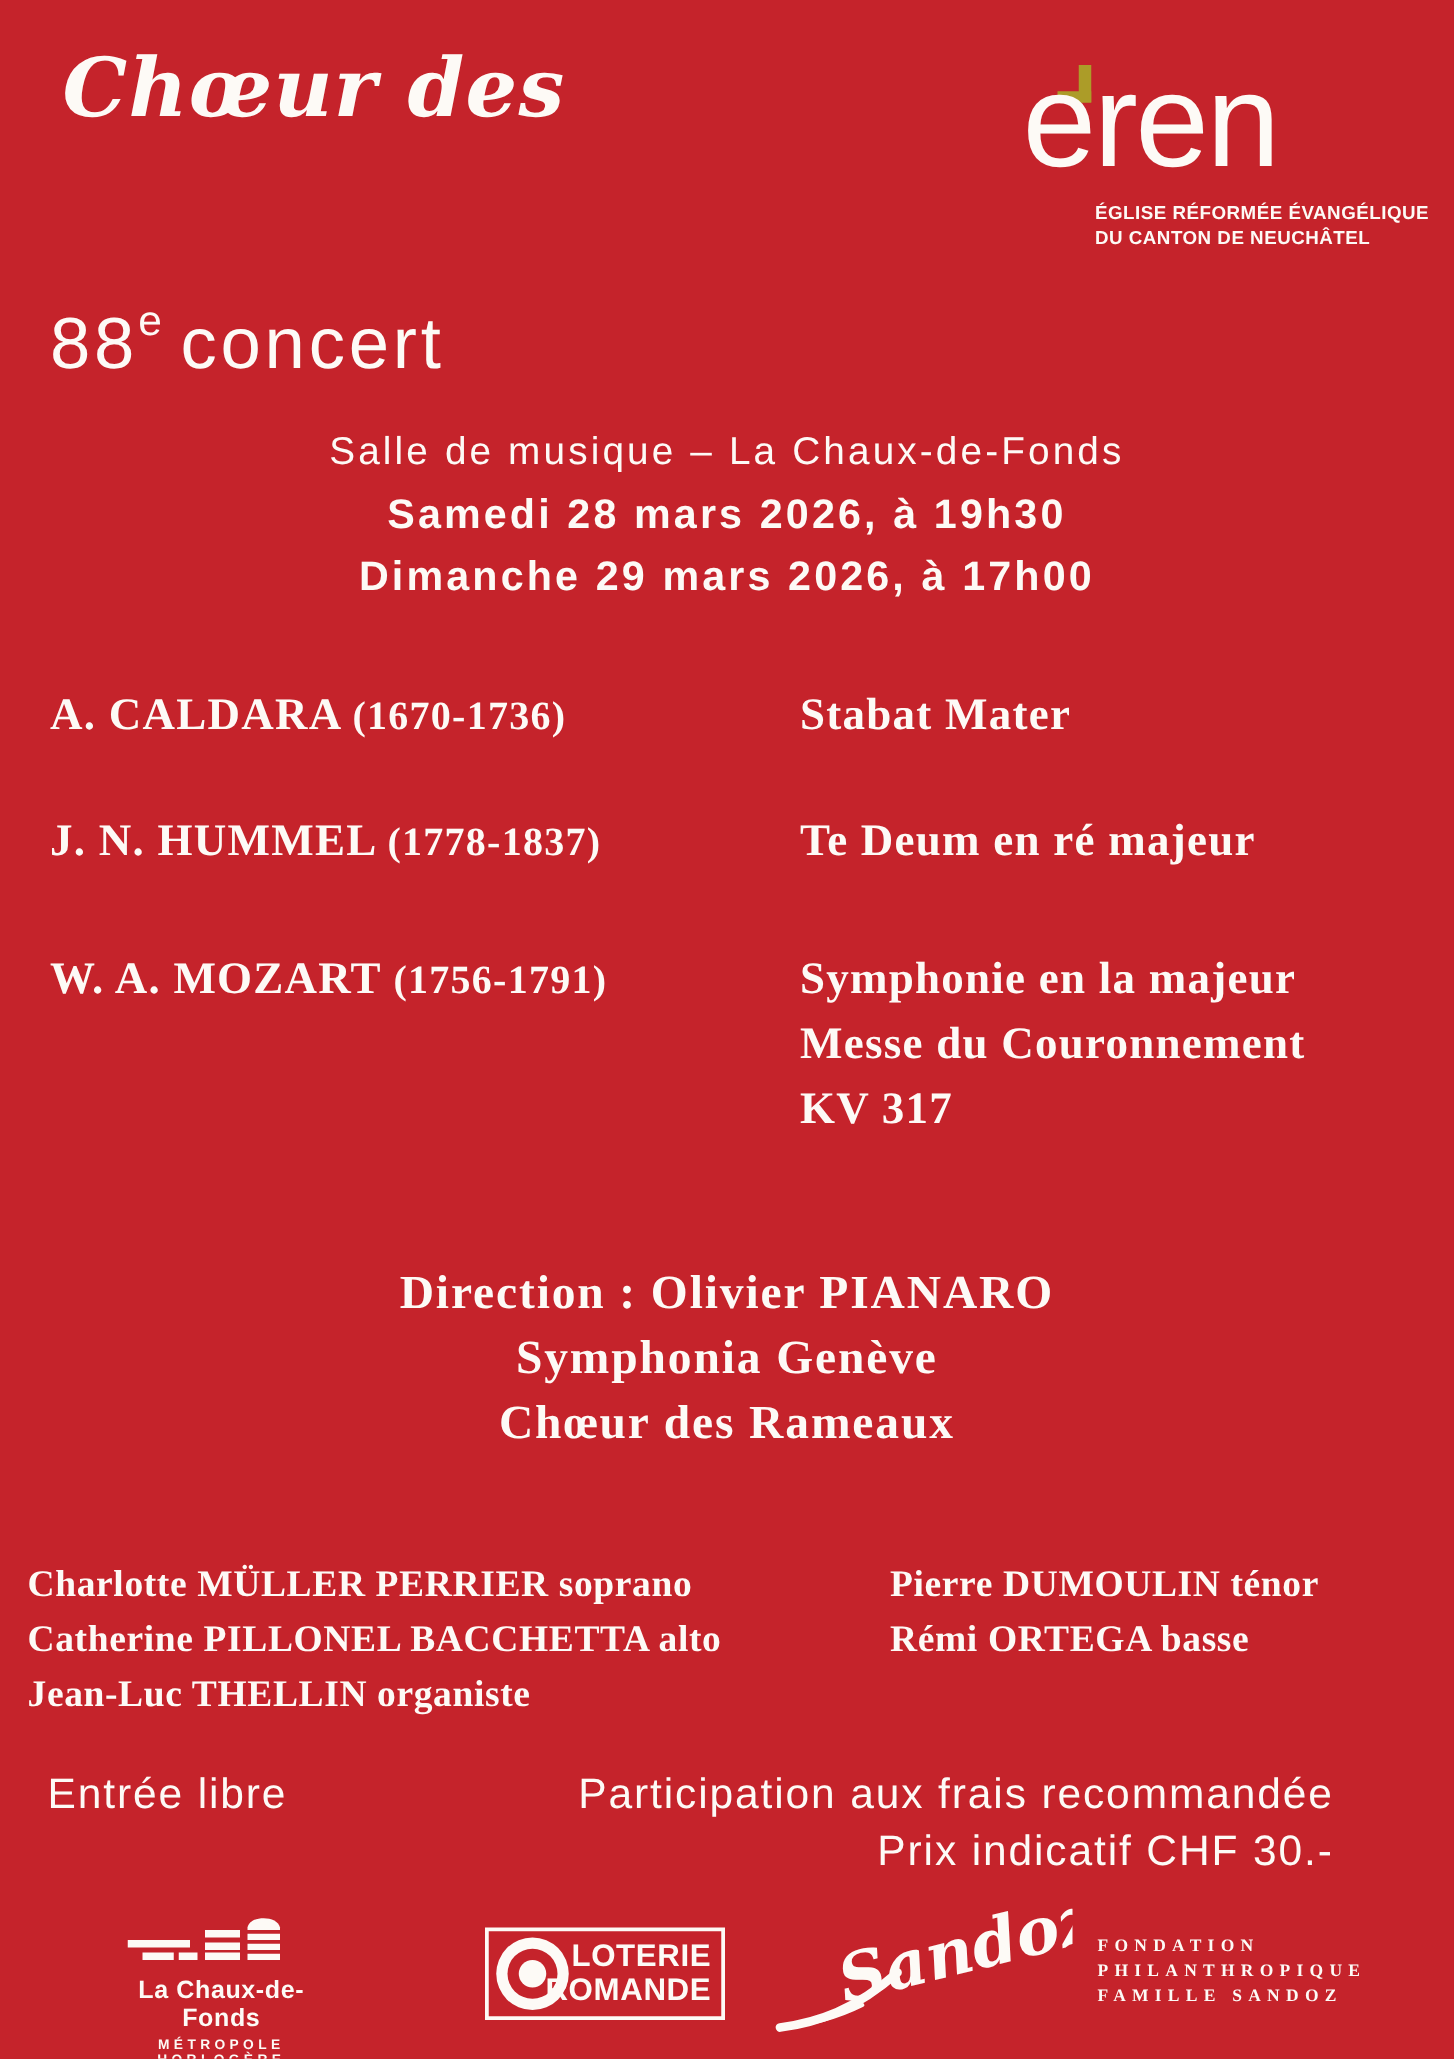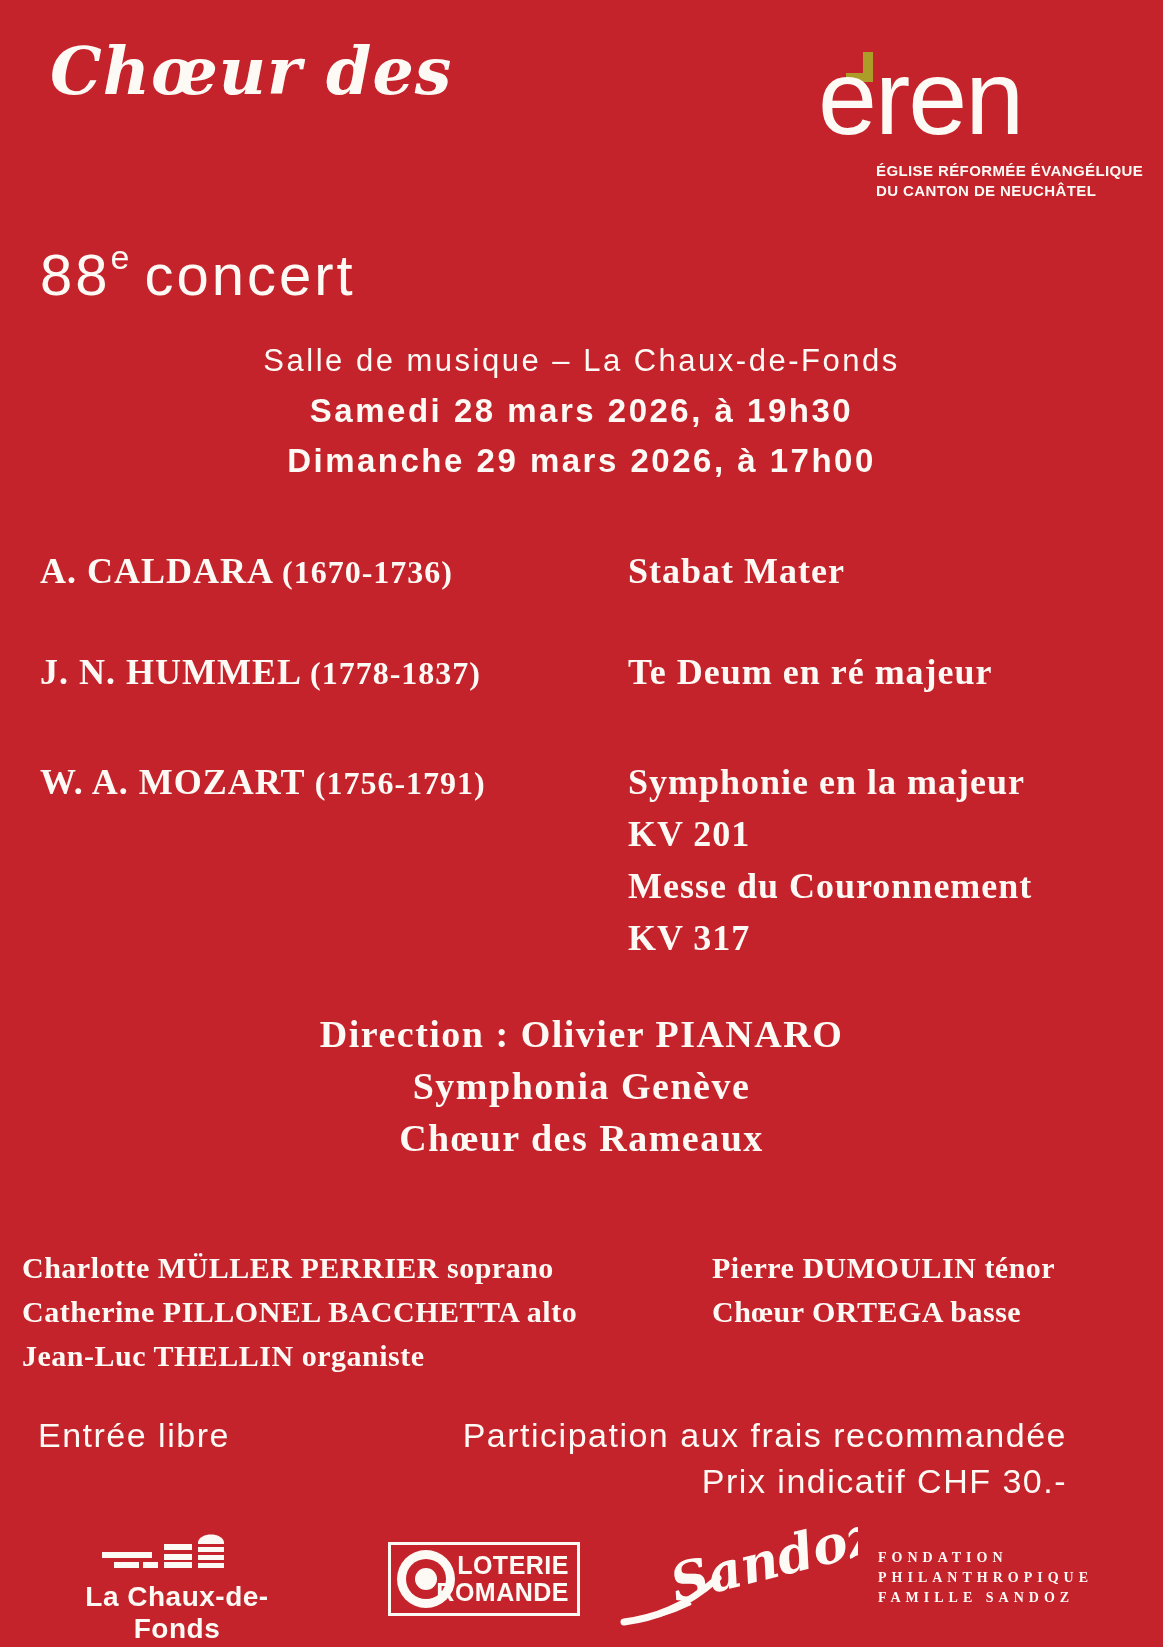--- a/index.html
+++ b/index.html
@@ -53,21 +53,21 @@
   }
   .venue{font-size:31px;letter-spacing:2.5px;}
   .date{font-size:33px;font-weight:bold;letter-spacing:2.5px;}
 
   
   .prog-row{
     left:40px;width:1085px;
     display:flex;
     font-family:"Liberation Serif", serif;
     font-weight:bold;font-size:36px;
-    letter-spacing:1px;line-height:52px;
+    letter-spacing:1px;line-height:52px;gap:12px;
   }
   .prog-row .composer{width:588px;flex:none;}
   .prog-row .dates{font-size:32px;}
   .row1{top:545px;} .row2{top:646px;} .row3{top:756px;}
 
   
   .direction{
     left:0;top:1008px;width:100%;
     text-align:center;
     font-family:"Liberation Serif", serif;
@@ -86,21 +86,21 @@
   .soloists-right{left:712px;top:1246px;}
 
   
   .pricing{font-size:34px;letter-spacing:1.5px;line-height:46px;}
   .pricing-left{left:38px;top:1412px;}
   .pricing-right{right:96px;top:1412px;text-align:right;}
 
   
   .lcdf{left:84px;top:1534px;width:186px;text-align:center;}
   .lcdf svg{display:block;margin:0 auto;}
-  .lcdf-name{font-size:28px;font-weight:bold;letter-spacing:0.5px;margin-top:3px;}
+  .lcdf-name{font-size:20px;font-weight:bold;letter-spacing:0.5px;margin-top:3px;}
   .lcdf-sub{font-size:11px;font-weight:bold;letter-spacing:3.5px;margin-top:3px;}
 
   .loterie{
     left:388px;top:1542px;width:192px;height:74px;
     border:3px solid #fdfaf6;box-sizing:border-box;
   }
   .loterie-circle{
     position:absolute;left:6px;top:5px;
     width:58px;height:58px;border-radius:50%;
     background:#fdfaf6;
@@ -172,40 +172,39 @@
   </div>
 </div>
 
 <div class="abs prog-row row3">
   <div class="composer">
     <span>W. A. MOZART</span>
     <span class="dates">(1756-1791)</span>
   </div>
   <div class="works">
     <div>Symphonie en la majeur</div>
-    <div>KV 201</div>
     <div>Messe du Couronnement</div>
     <div>KV 317</div>
   </div>
 </div>
 
 <div class="abs direction">
   <div>Direction : Olivier PIANARO</div>
   <div>Symphonia Genève</div>
   <div>Chœur des Rameaux</div>
 </div>
 
 <div class="abs soloists soloists-left">
   <div><span>Charlotte MÜLLER PERRIER</span> <span>soprano</span></div>
   <div><span>Catherine PILLONEL BACCHETTA</span> <span>alto</span></div>
   <div><span>Jean-Luc THELLIN</span> <span>organiste</span></div>
 </div>
 <div class="abs soloists soloists-right">
   <div><span>Pierre DUMOULIN</span> <span>ténor</span></div>
-  <div><span>Chœur ORTEGA</span> <span>basse</span></div>
+  <div><span>Rémi ORTEGA</span> <span>basse</span></div>
 </div>
 
 <div class="abs pricing pricing-left">
   <div>Entrée libre</div>
 </div>
 <div class="abs pricing pricing-right">
   <div>Participation aux frais recommandée</div>
   <div>Prix indicatif CHF 30.-</div>
 </div>
 

